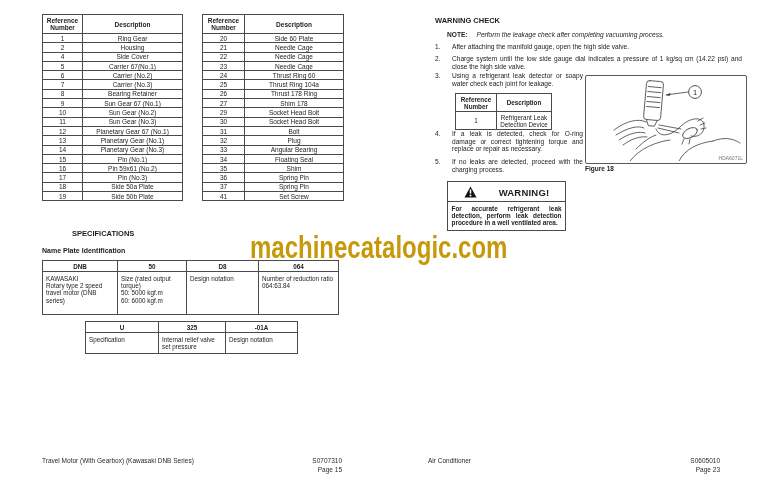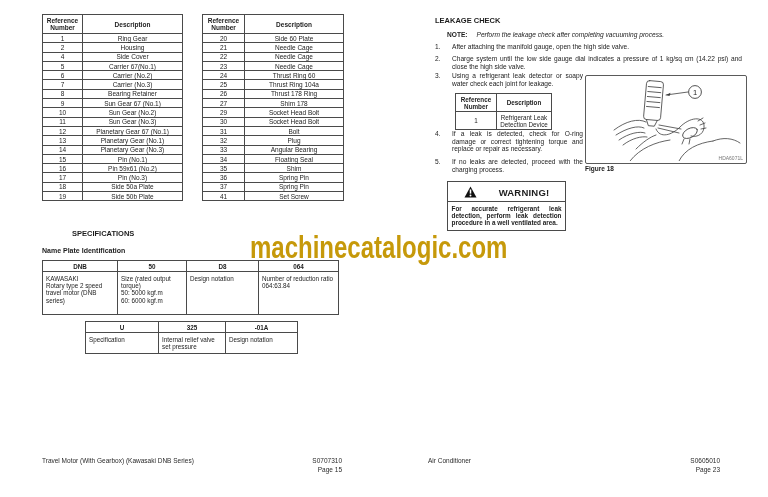--- a/index.html
+++ b/index.html
@@ -318,21 +318,21 @@
     </thead>
     <tbody>
       <tr>
         <td style="height:14px">Specification</td>
         <td>Internal relief valve set pressure</td>
         <td>Design notation</td>
       </tr>
     </tbody>
   </table>
 
-  <div class="abs h1" style="left:435px;top:16px;">LEAKAGE CHECK</div>
+  <div class="abs h1" style="left:435px;top:16px;">WARNING CHECK</div>
 
   <div class="abs body-txt note" style="left:447px;top:31px;width:300px;">
     <span class="b">NOTE:</span><span class="i">Perform the leakage check after completing vacuuming process.</span>
   </div>
 
   <div class="abs body-txt step" style="left:435px;top:43px;width:300px;">
     <span class="n">1.</span>
     <span class="t">After attaching the manifold gauge, open the high side valve.</span>
   </div>
   <div class="abs body-txt step" style="left:435px;top:55px;width:307px;">

